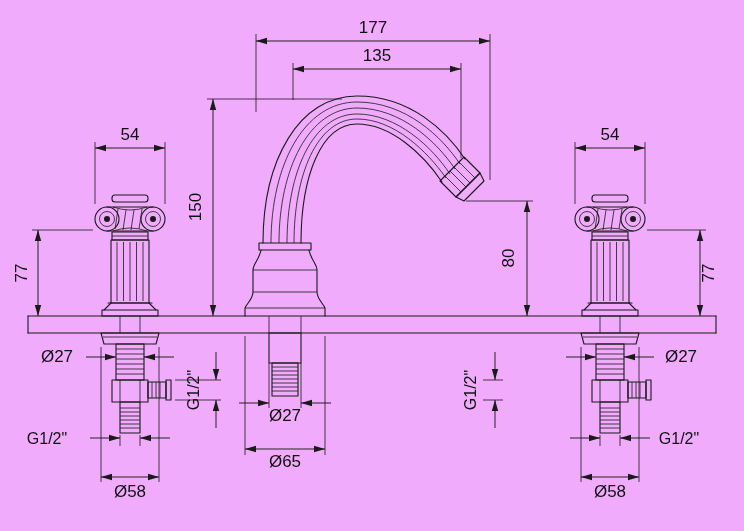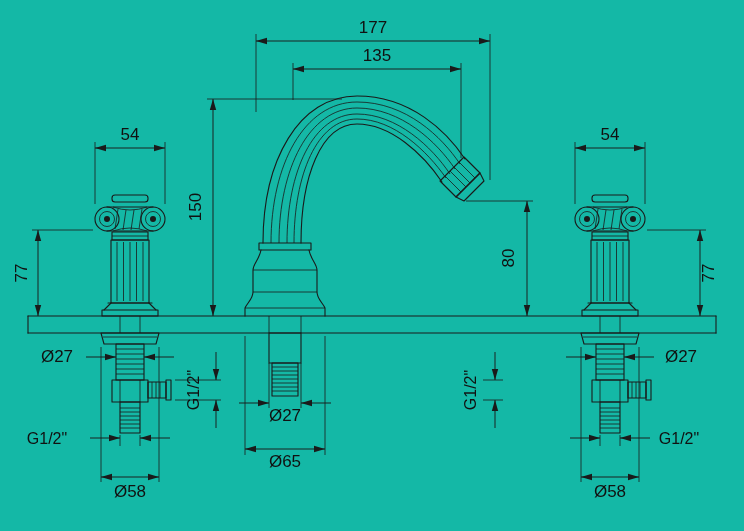--- a/index.html
+++ b/index.html
@@ -1,16 +1,16 @@
 <!DOCTYPE html>
 <html><head>
 <meta charset="utf-8">
 <style>
   html,body { margin:0; padding:0; background:#ffffff; }
-  .stage { width:744px; height:531px; position:relative; background:#14b8a6; }
+  .stage { width:744px; height:531px; position:relative; background:#f0abfc; }
   svg { display:block; }
   .o  { fill:none; stroke:#1a1a1a; stroke-width:1.1; stroke-linejoin:round; stroke-linecap:round; }
   .t  { fill:none; stroke:#1a1a1a; stroke-width:0.8; }
   .d  { fill:none; stroke:#1a1a1a; stroke-width:0.95; }
   .x  { fill:none; stroke:#1a1a1a; stroke-width:0.8; }
   text { font-family:"Liberation Sans", sans-serif; font-size:17px; fill:#111; }
   .small { font-size:16px; }
 </style>
 </head>
 <body>

